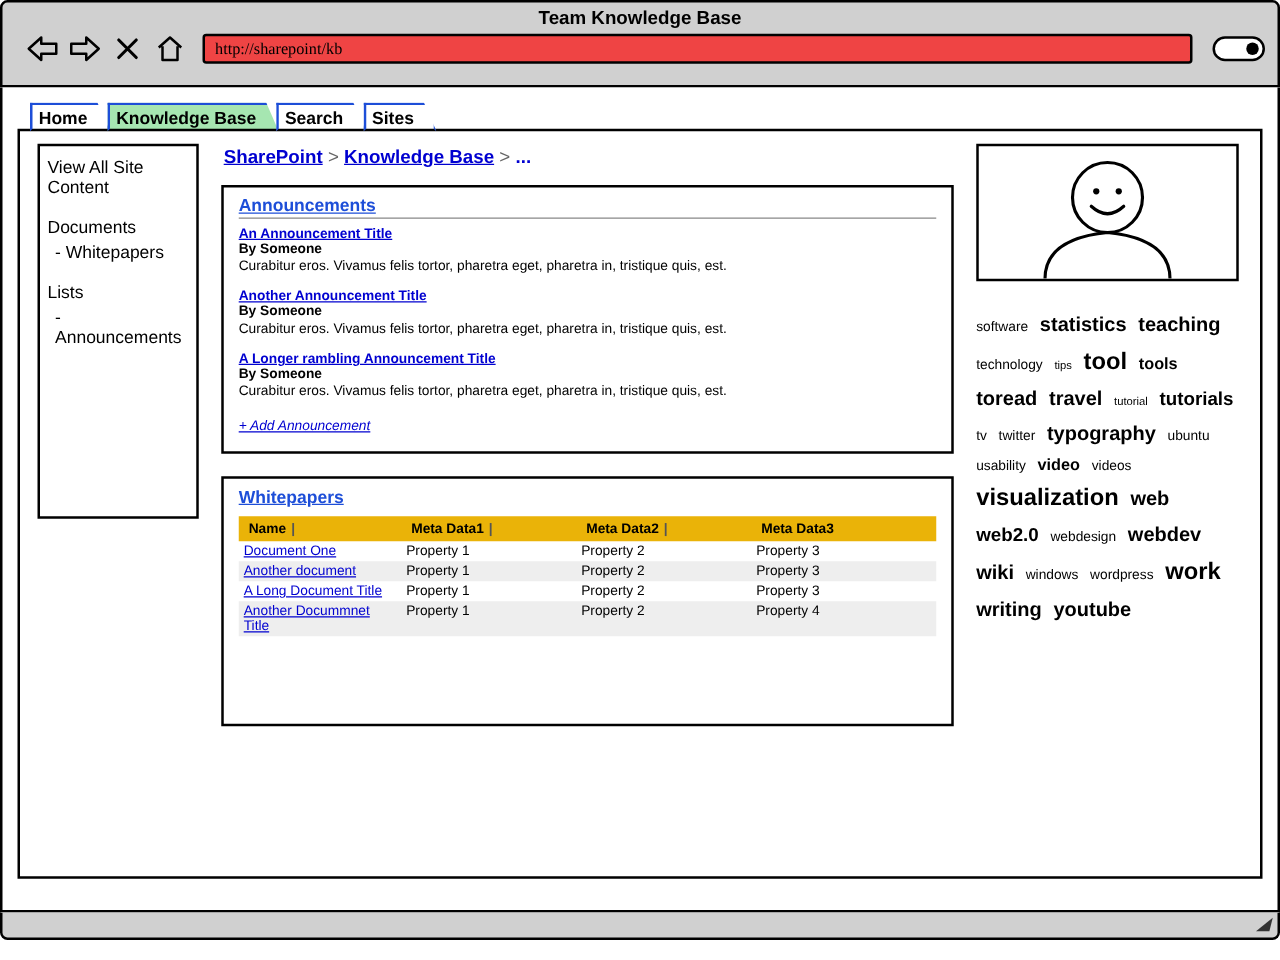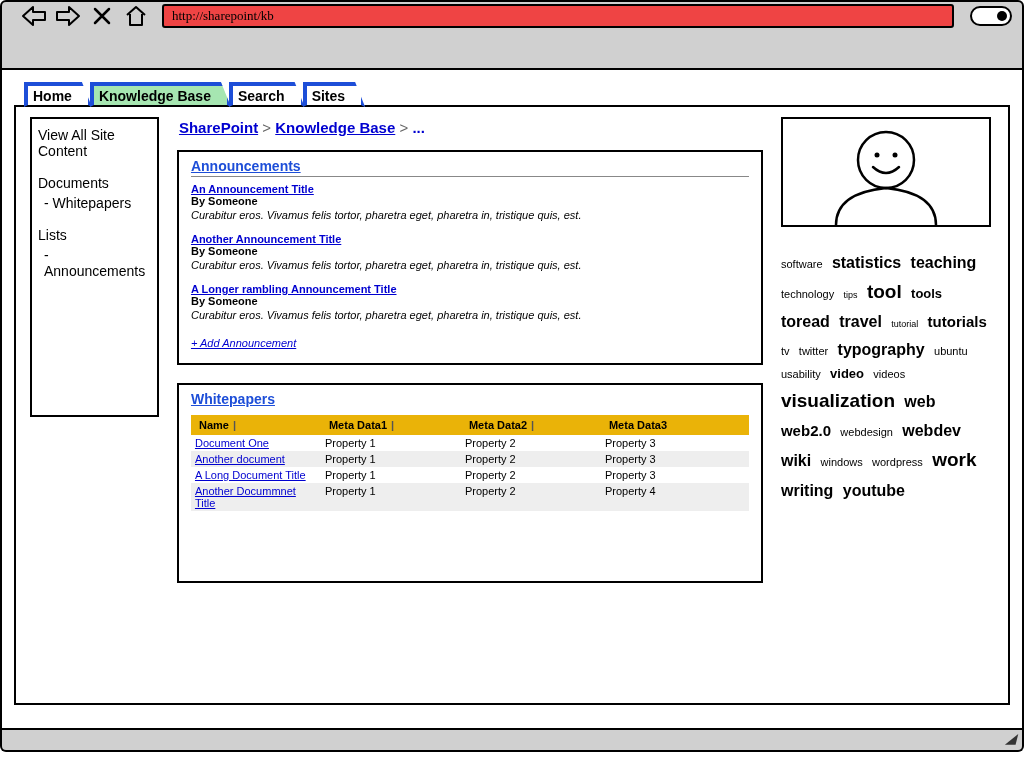--- a/index.html
+++ b/index.html
@@ -78,21 +78,21 @@
     background: #fff;
     padding: 12px 12px 8px 12px;
     position: relative;
   }
   .tabs {
     display: flex;
     gap: 0;
     margin-left: 10px;
   }
   .tab {
-    border: 4px solid #1d4ed8;
+    border: 2px solid #1d4ed8;
     border-bottom: 2px solid #000;
     padding: 2px 8px 1px 5px;
     font-size: 14px;
     background: #fff;
     position: relative;
     margin-right: -2px;
     cursor: pointer;
     clip-path: polygon(0 0, calc(100% - 10px) 0, 100% 100%, 0 100%);
     padding-right: 16px;
     font-weight: bold;
@@ -135,21 +135,21 @@
     text-decoration: underline;
     font-weight: bold;
     font-size: 14px;
     border-bottom: 1px solid #888;
     padding-bottom: 2px;
     margin-bottom: 6px;
   }
   .ann { font-size: 11px; margin-bottom: 12px; }
   .ann-title { color: #0000d0; text-decoration: underline; font-weight: bold; }
   .ann-by { font-weight: bold; }
-  .ann-body { font-style: italic; margin-top: 2px; }
+  .ann-body { margin-top: 2px; }
   .addlink { color: #0000d0; text-decoration: underline; font-size: 11px; font-style: italic; }
   .wp-panel { height: 200px; }
   .wp-header {
     display: flex;
     background: #eab308;
     font-size: 11px;
     font-weight: bold;
     padding: 2px 4px;
   }
   .wp-header > div, .wp-row > div { padding: 2px 4px; }
@@ -196,20 +196,21 @@
     font-size: 14px;
     color: #333;
     font-style: italic;
   }
 </style>
 </head>
 <body>
 
 <div class="window">
   <div class="titlebar">
+    <div class="title">Team Knowledge Base</div>
     <div class="toolbar">
       <div class="tbtn">
         <svg width="26" height="22" viewBox="0 0 26 22">
             <path d="M12 2 L2 11 L12 20 L12 15 L24 15 L24 7 L12 7 Z" fill="#d0d0d0" stroke="#000" stroke-width="2" stroke-linejoin="round"></path>
           </svg>
       </div>
       <div class="tbtn">
         <svg width="26" height="22" viewBox="0 0 26 22">
             <path d="M14 2 L24 11 L14 20 L14 15 L2 15 L2 7 L14 7 Z" fill="#d0d0d0" stroke="#000" stroke-width="2" stroke-linejoin="round"></path>
           </svg>

